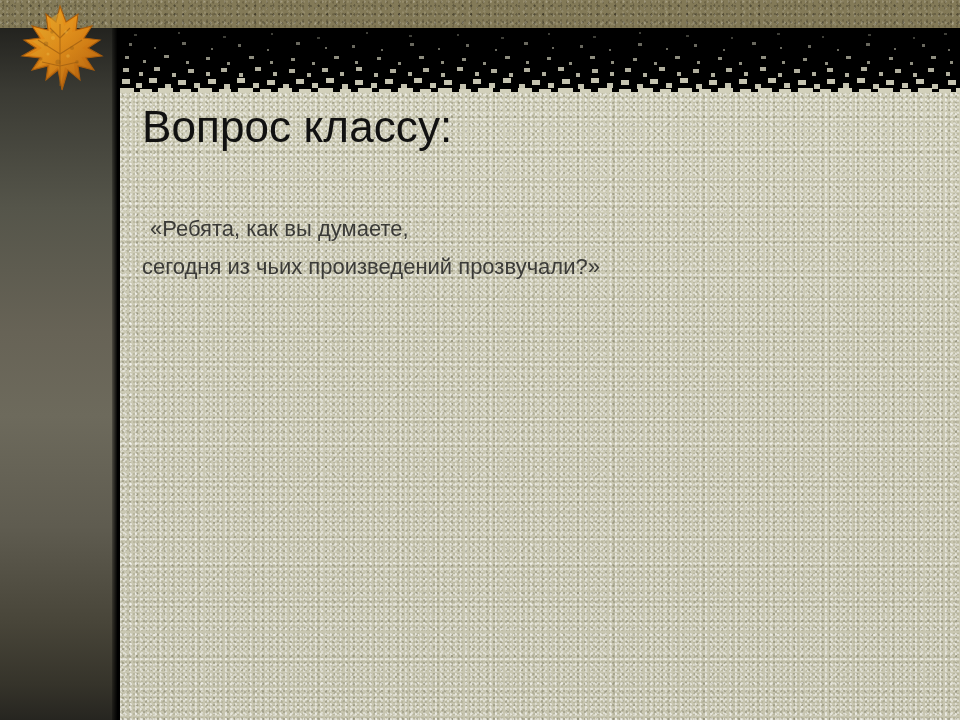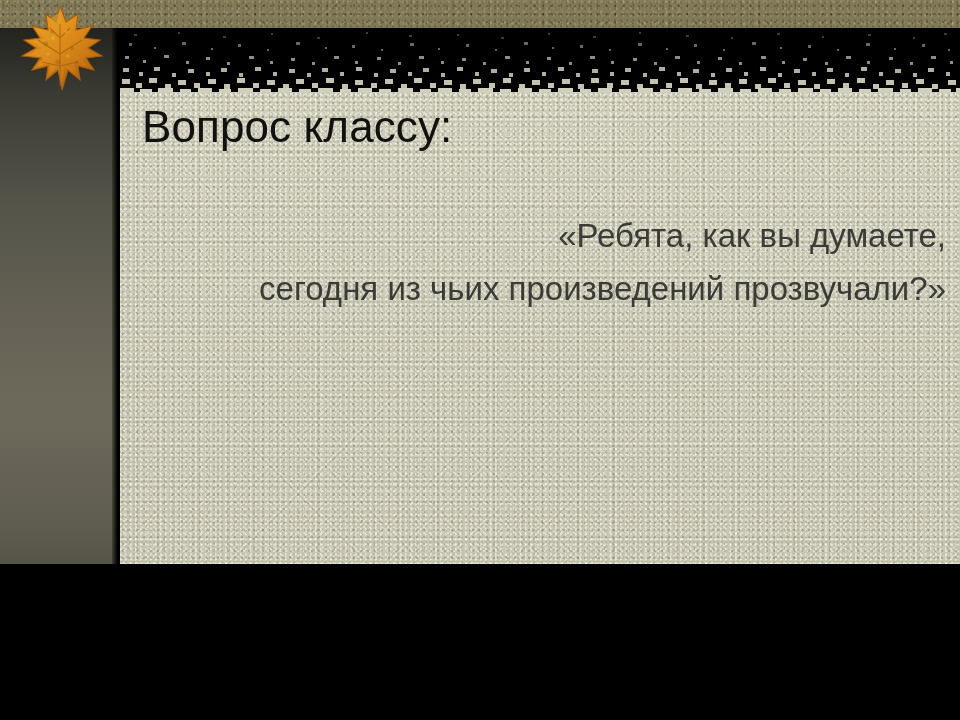--- a/index.html
+++ b/index.html
@@ -8,21 +8,21 @@
     background: #000;
   }
   body {
     font-family: "Liberation Sans", sans-serif;
   }
 
   
   #slide {
     position: relative;
     width: 960px;
-    height: 564px;
+    height: 720px;
     overflow: hidden;
     background: #6d6344;
   }
 
   
   #frame-bg {
     position: absolute;
     inset: 0;
     background-color: #7a7050;
     background-image:
@@ -117,26 +117,25 @@
 
   
   #body {
     position: absolute;
     left: 14px;
     top: 186px;
     width: 812px;
   }
   .para {
     color: #3b3b38;
-    font-size: 33px;
+    font-size: 22px;
     line-height: 1.33;
     margin: 0 0 9px 0;
     padding-left: 26px;
     text-indent: -18px;
-    text-align: right;
   }
   .para.lead {
     text-indent: -10px;
   }
 </style>
 </head>
 <body>
 
 <div id="slide">
 

